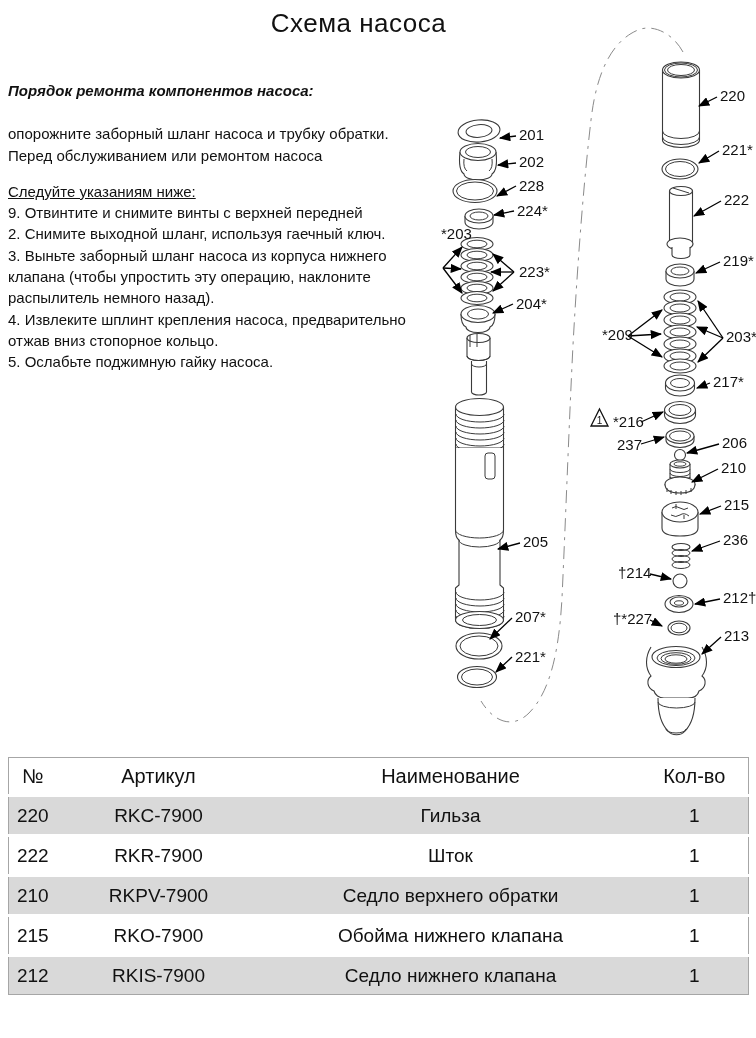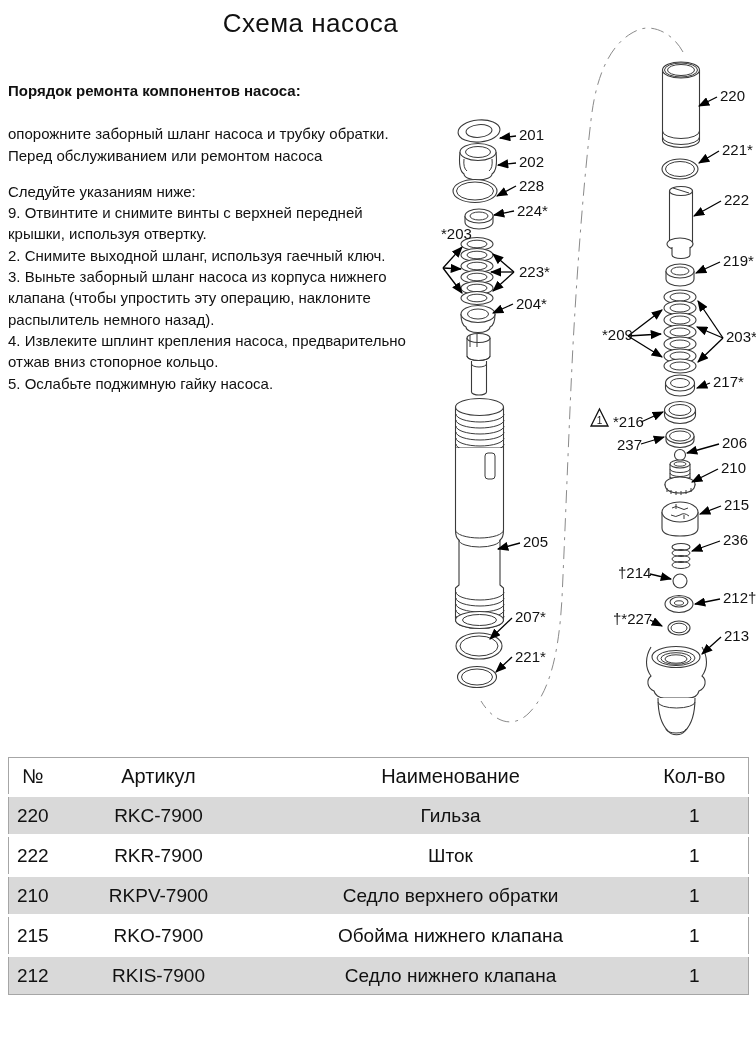--- a/index.html
+++ b/index.html
@@ -1,22 +1,22 @@
 <!DOCTYPE html>
 <html><head>
 <meta charset="utf-8">
 <style>
   html,body{margin:0;padding:0;background:#fff;}
   .page{position:relative;width:756px;height:1038px;background:#fff;overflow:hidden;
         font-family:"Liberation Sans",sans-serif;color:#111;}
   .title{position:absolute;top:8px;left:0;width:621px;text-align:center;
-         font-size:26px;font-weight:400;margin:0;letter-spacing:.5px;}
+         font-size:26px;font-weight:400;margin:0;letter-spacing:.5px;padding-left:48px;}
   .instructions{position:absolute;left:8px;top:80px;width:436px;font-size:15px;line-height:21.3px;}
-  .ins-heading{font-weight:700;margin:0 0 22px 0;}
-  .follow{margin-top:15px;}
+  .ins-heading{font-weight:700;margin:0 0 22px 0;font-style:italic;}
+  .follow{margin-top:15px;text-decoration:underline;}
   .diagram{position:absolute;left:420px;top:20px;width:336px;height:740px;}
   .p{fill:#fff;stroke:#3a3a3a;stroke-width:1.1;}
   .ln{fill:none;stroke:#3a3a3a;stroke-width:1;}
   .ld{stroke:#000;stroke-width:1.3;}
   .dd{fill:none;stroke:#8a8a8a;stroke-width:1;stroke-dasharray:13 6 3 6;}
   .lbl{font-size:15px;fill:#111;font-family:"Liberation Sans",sans-serif;}
   .wtxt{font-size:10px;fill:#111;text-anchor:middle;font-family:"Liberation Sans",sans-serif;}
   table.parts{position:absolute;left:8px;top:757px;width:740px;border-collapse:collapse;
               border:1px solid #a6a6a6;table-layout:fixed;}
   table.parts th{font-weight:400;font-size:20px;height:34px;text-align:center;
@@ -32,21 +32,20 @@
 <div class="page">
 
   <h1 class="title">Схема насоса</h1>
 
   <div class="instructions">
     <div class="ins-heading">Порядок ремонта компонентов насоса:</div>
     <div>опорожните заборный шланг насоса и трубку обратки.</div>
     <div>Перед обслуживанием или ремонтом насоса</div>
     <div class="follow">Следуйте указаниям ниже:</div>
     <div>9. Отвинтите и снимите винты с верхней передней</div>
-    <div>крышки, используя отвертку.</div>
     <div>2. Снимите выходной шланг, используя гаечный ключ.</div>
     <div>3. Выньте заборный шланг насоса из корпуса нижнего</div>
     <div>клапана (чтобы упростить эту операцию, наклоните</div>
     <div>распылитель немного назад).</div>
     <div>4. Извлеките шплинт крепления насоса, предварительно</div>
     <div>отжав вниз стопорное кольцо.</div>
     <div>5. Ослабьте поджимную гайку насоса.</div>
   </div>
 
   <svg class="diagram" viewBox="420 20 336 740" xmlns="http://www.w3.org/2000/svg">

